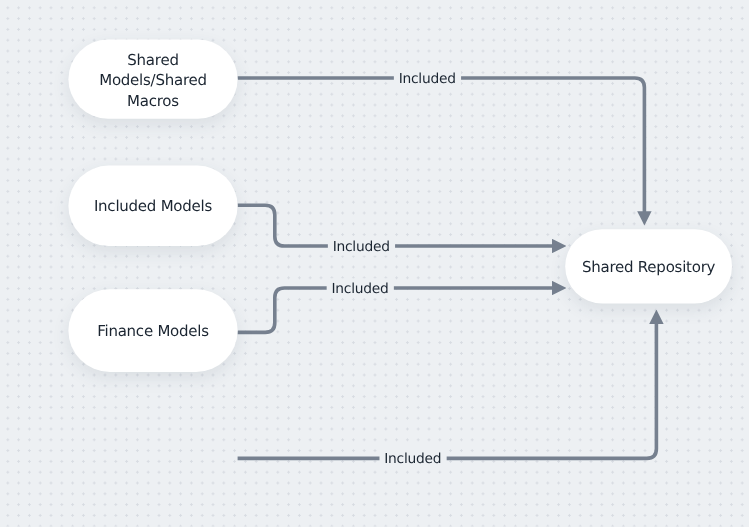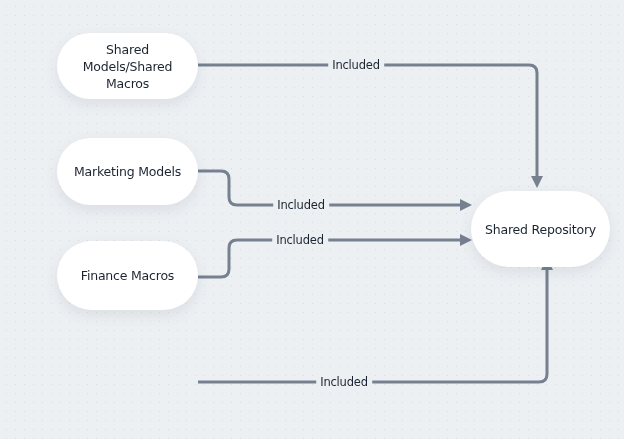--- a/index.html
+++ b/index.html
@@ -42,21 +42,21 @@
     letter-spacing: -0.2px;
     line-height: 17px;
   }
   .node .node-label { white-space: nowrap; }
   .node.multiline .node-label { white-space: normal; width: 106px; }
 
   .node-shared-models   { left: 57px;  top: 33px;  width: 141px; height: 66px; }
   .node-marketing       { left: 57px;  top: 138px; width: 141px; height: 67px; }
   .node-finance         { left: 57px;  top: 241px; width: 141px; height: 69px; }
   .node-sales           { left: 57px;  top: 350px; width: 141px; height: 67px; }
-  .node-repository      { left: 471px; top: 191px; width: 139px; height: 76px; }
+  .node-repository      { left: 471px; top: 191px; width: 139px; height: 62px; }
 
   .edge-label {
     position: absolute;
     transform: translate(-50%, -50%);
     background: #EDF0F3;
     color: #1B2531;
     font-size: 11.5px;
     letter-spacing: -0.2px;
     padding: 1px 4px;
     white-space: nowrap;
@@ -82,25 +82,25 @@
     <path d="M198 171 H221 Q229 171 229 179 V197 Q229 205 237 205 H463" fill="none" stroke="#76808F" stroke-width="3" marker-end="url(#arrowhead)"></path>
     <path d="M198 277 H221 Q229 277 229 269 V248 Q229 240 237 240 H463" fill="none" stroke="#76808F" stroke-width="3" marker-end="url(#arrowhead)"></path>
     <path d="M198 382 H539 Q547 382 547 374 V267" fill="none" stroke="#76808F" stroke-width="3" marker-end="url(#arrowhead)"></path>
   </svg>
 
   <div class="node node-shared-models multiline">
     <span class="node-label">Shared Models/Shared Macros</span>
   </div>
 
   <div class="node node-marketing">
-    <span class="node-label">Marketing Models</span>
+    <span class="node-label">Included Models</span>
   </div>
 
   <div class="node node-finance">
-    <span class="node-label">Finance Macros</span>
+    <span class="node-label">Finance Models</span>
   </div>
 
 
   <div class="node node-repository">
     <span class="node-label">Shared Repository</span>
   </div>
 
   <div class="edge-label edge-label-1">Included</div>
   <div class="edge-label edge-label-2">Included</div>
   <div class="edge-label edge-label-3">Included</div>

